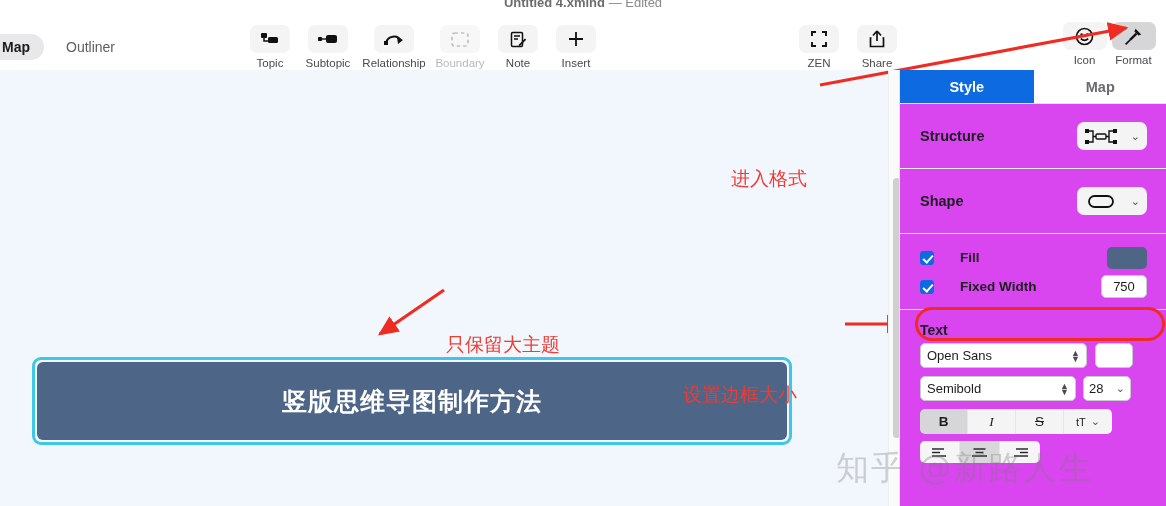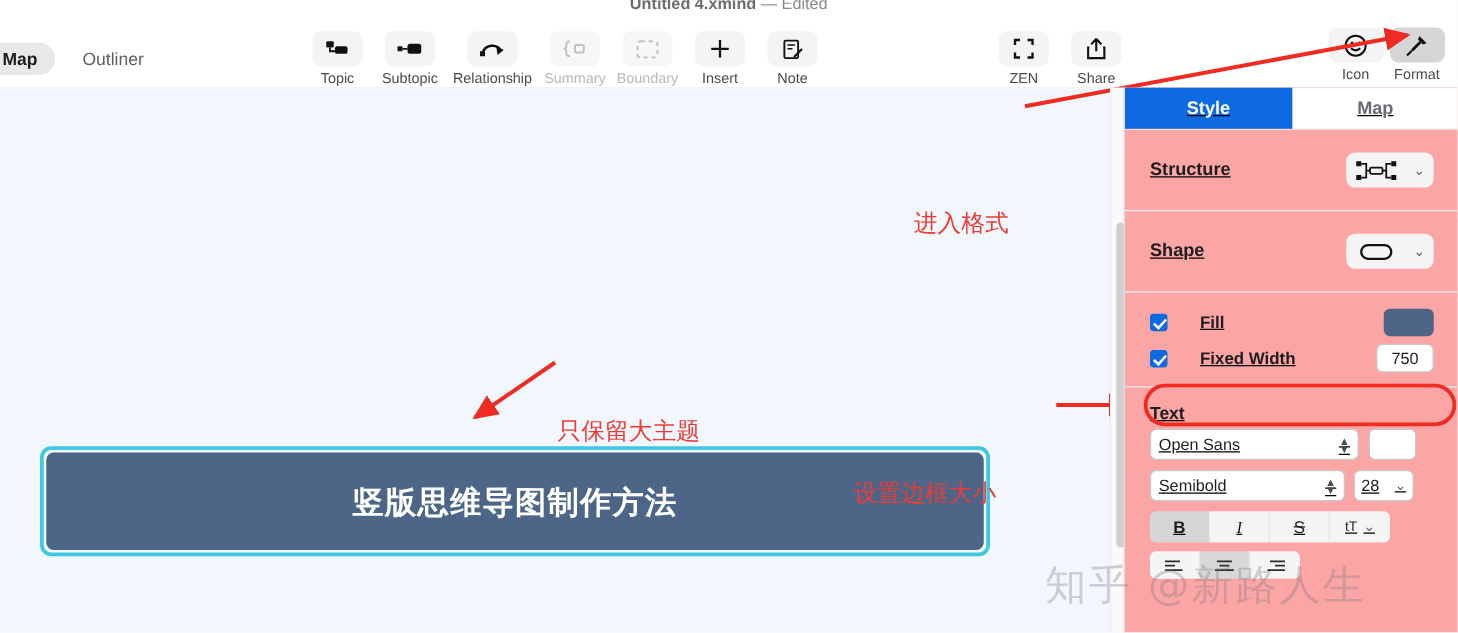--- a/index.html
+++ b/index.html
@@ -97,21 +97,21 @@
     background:#cfcfcf;border-radius:4px;
   }
   .vscroll-track{
     position:absolute;left:888px;top:70px;width:11px;height:436px;
     background:#fafafa;border-left:1px solid #ededed;
   }
 
   
   .panel{
     position:absolute;left:899px;top:70px;width:267px;height:436px;
-    background:#fca5a5;border-left:1px solid #e2e2e4;overflow:hidden;text-decoration:underline;
+    background:#d946ef;border-left:1px solid #e2e2e4;overflow:hidden;
   }
   .panel-tabs{display:flex;height:33px;border-bottom:1px solid #e2e2e4;}
   .ptab{
     flex:1;display:flex;align-items:center;justify-content:center;
     font-size:14.5px;font-weight:bold;color:#6a6a70;background:#ffffff;
   }
   .ptab.active{background:#0d6ae0;color:#ffffff;}
 
   .row{
     position:relative;height:65px;display:flex;align-items:center;
@@ -269,57 +269,48 @@
         <div class="btnbox">
           <svg width="22" height="16" viewBox="0 0 22 16">
             <path d="M3 12 A8 8 0 0 1 18 10" stroke="#111" stroke-width="2" fill="none"></path>
             <rect x="1" y="10" width="4" height="4" fill="#111"></rect>
             <path d="M14 6 L20 9 L15 13 Z" fill="#111"></path>
           </svg>
         </div>
         <div class="lbl">Relationship</div>
       </div>
 
-      <div class="tool disabled">
-        <div class="btnbox">
-          <svg width="20" height="16" viewBox="0 0 20 16">
-            <path d="M6 2 Q3 2 3 5 L3 6 Q3 8 1 8 Q3 8 3 10 L3 11 Q3 14 6 14" stroke="#c2c2c6" stroke-width="1.6" fill="none"></path>
-            <rect x="10" y="5" width="7" height="6" rx="1" stroke="#c2c2c6" stroke-width="1.6" fill="none"></rect>
-          </svg>
-        </div>
-        <div class="lbl">Summary</div>
-      </div>
 
       <div class="tool disabled">
         <div class="btnbox">
           <svg width="18" height="15" viewBox="0 0 18 15">
             <rect x="1" y="1" width="16" height="13" rx="2.5" stroke="#c2c2c6" stroke-width="1.7" stroke-dasharray="3.4 3" fill="none"></rect>
           </svg>
         </div>
         <div class="lbl">Boundary</div>
-      </div>
-
-      <div class="tool">
-        <div class="btnbox">
-          <svg width="18" height="18" viewBox="0 0 18 18">
-            <path d="M9 2 V16 M2 9 H16" stroke="#111" stroke-width="1.8"></path>
-          </svg>
-        </div>
-        <div class="lbl">Insert</div>
       </div>
 
       <div class="tool">
         <div class="btnbox">
           <svg width="17" height="17" viewBox="0 0 17 17">
             <rect x="1.5" y="1.5" width="11" height="14" rx="1.2" stroke="#111" stroke-width="1.5" fill="none"></rect>
             <path d="M4 5 H10 M4 8 H8" stroke="#111" stroke-width="1.3"></path>
             <path d="M9 13.5 L15 7.5 L16.2 8.7 L10.2 14.7 L8.6 15 Z" fill="#111"></path>
           </svg>
         </div>
         <div class="lbl">Note</div>
+      </div>
+
+      <div class="tool">
+        <div class="btnbox">
+          <svg width="18" height="18" viewBox="0 0 18 18">
+            <path d="M9 2 V16 M2 9 H16" stroke="#111" stroke-width="1.8"></path>
+          </svg>
+        </div>
+        <div class="lbl">Insert</div>
       </div>
     </div>
 
     <div class="tool-group" style="left:790px;top:13px;">
       <div class="tool">
         <div class="btnbox">
           <svg width="18" height="18" viewBox="0 0 18 18">
             <path d="M2 6 V2 H6 M12 2 H16 V6 M16 12 V16 H12 M6 16 H2 V12" stroke="#111" stroke-width="1.9" fill="none"></path>
           </svg>
         </div>

